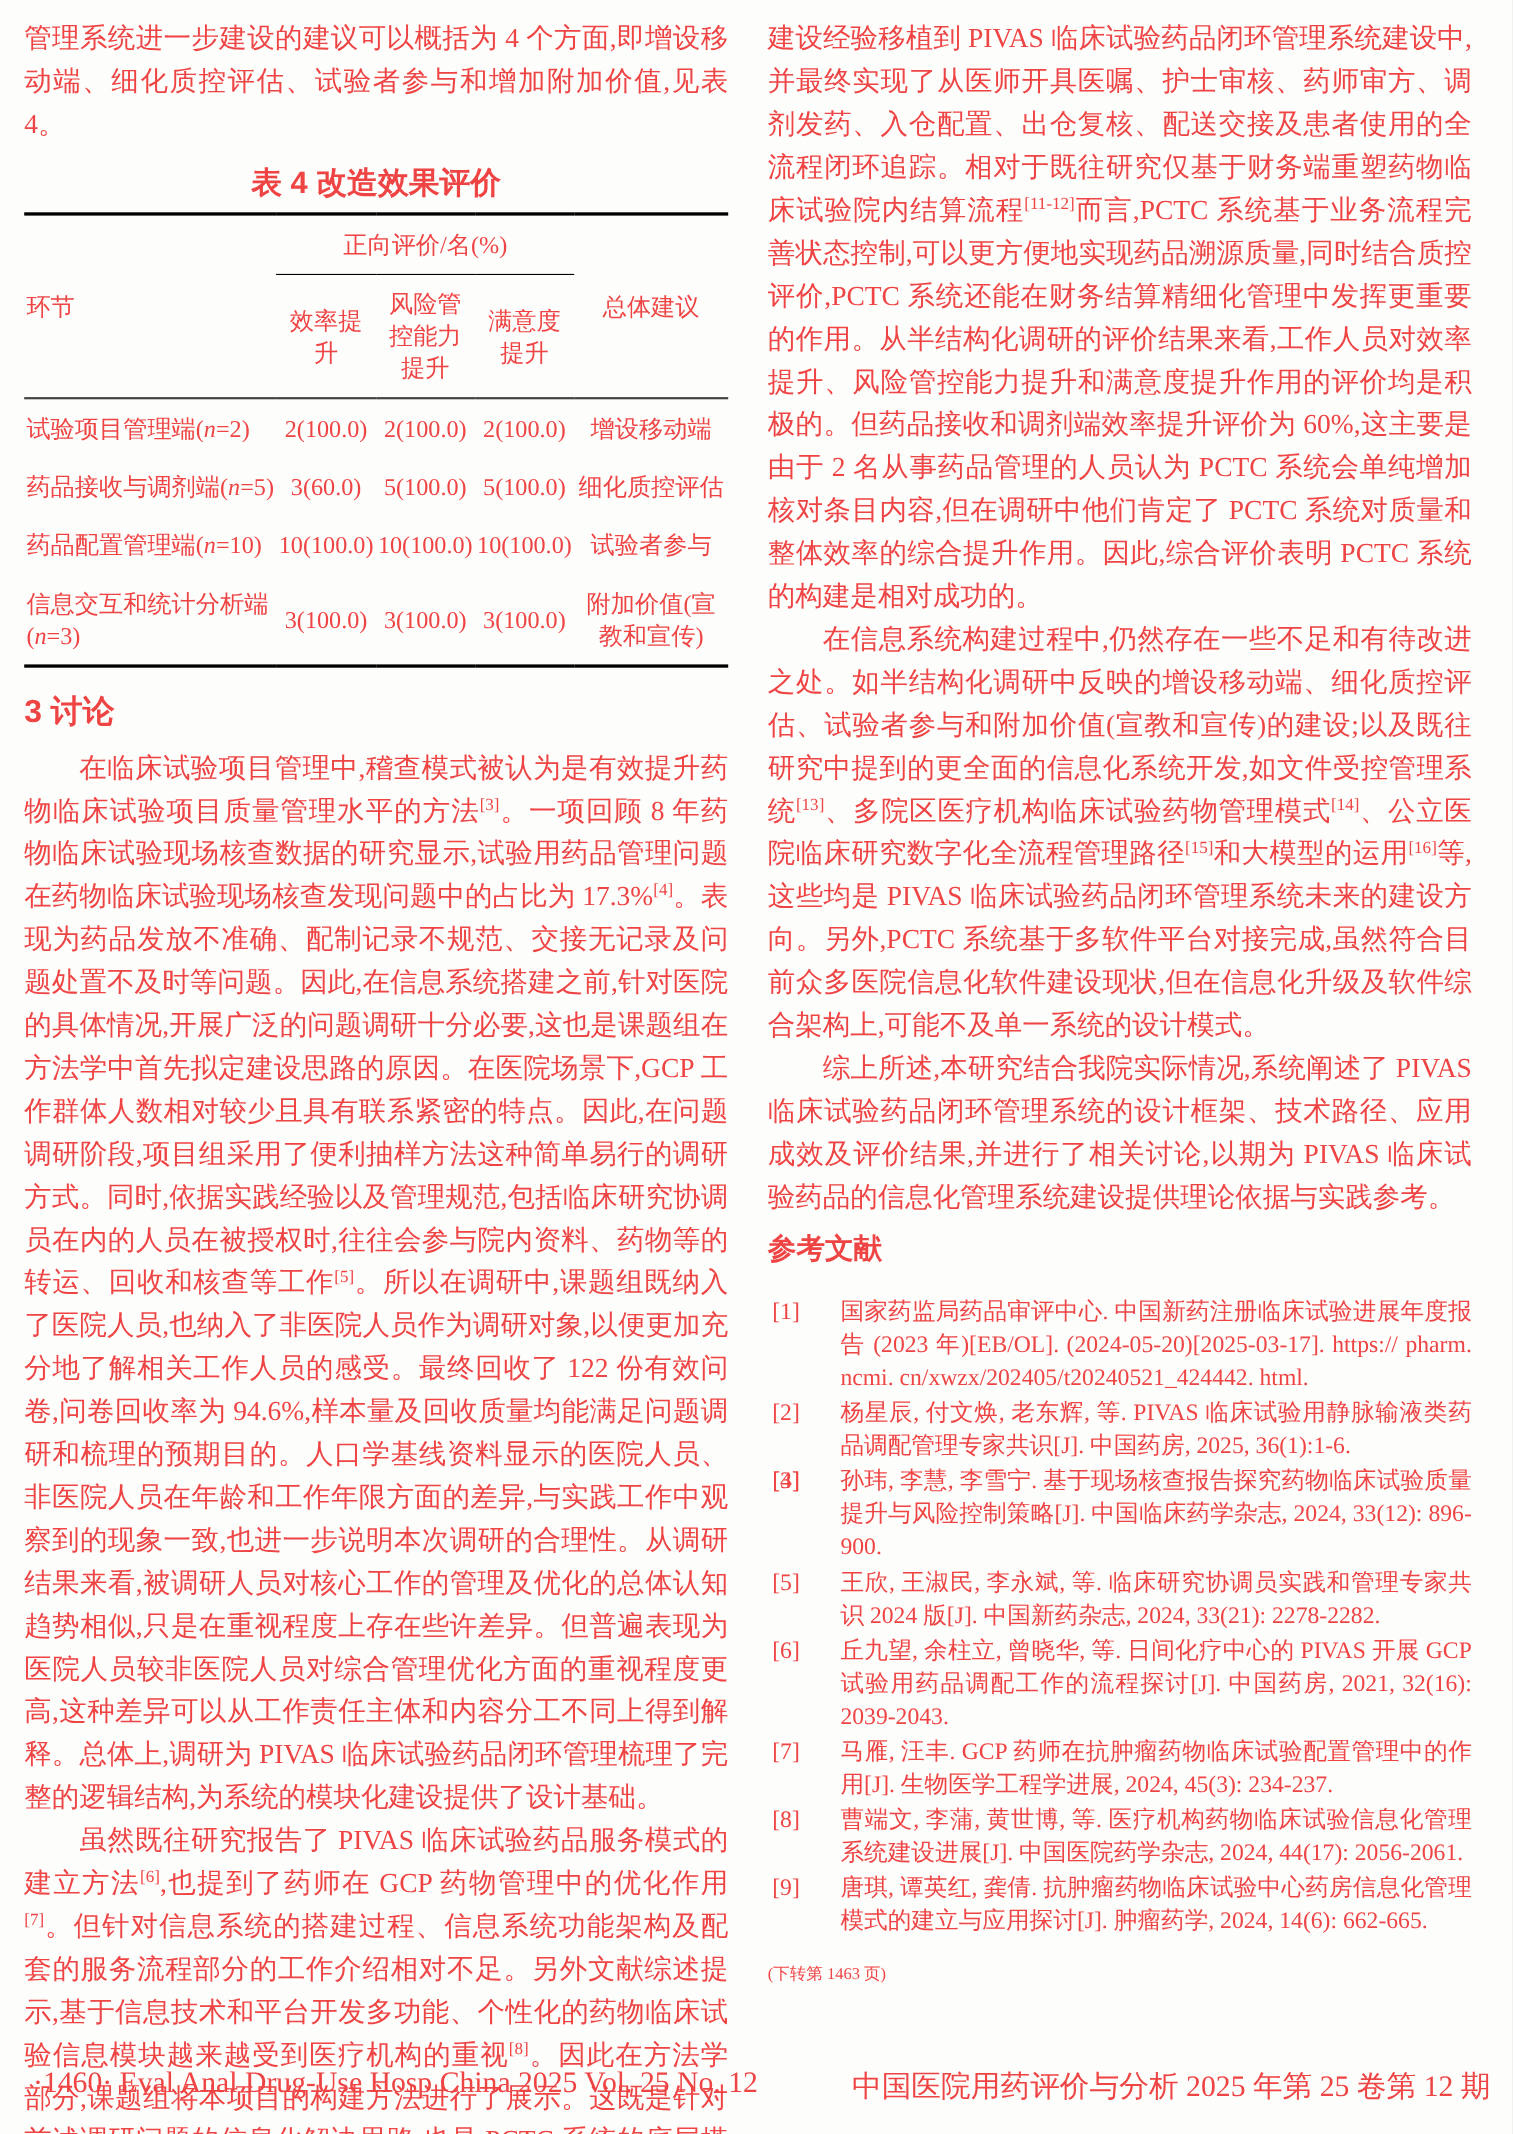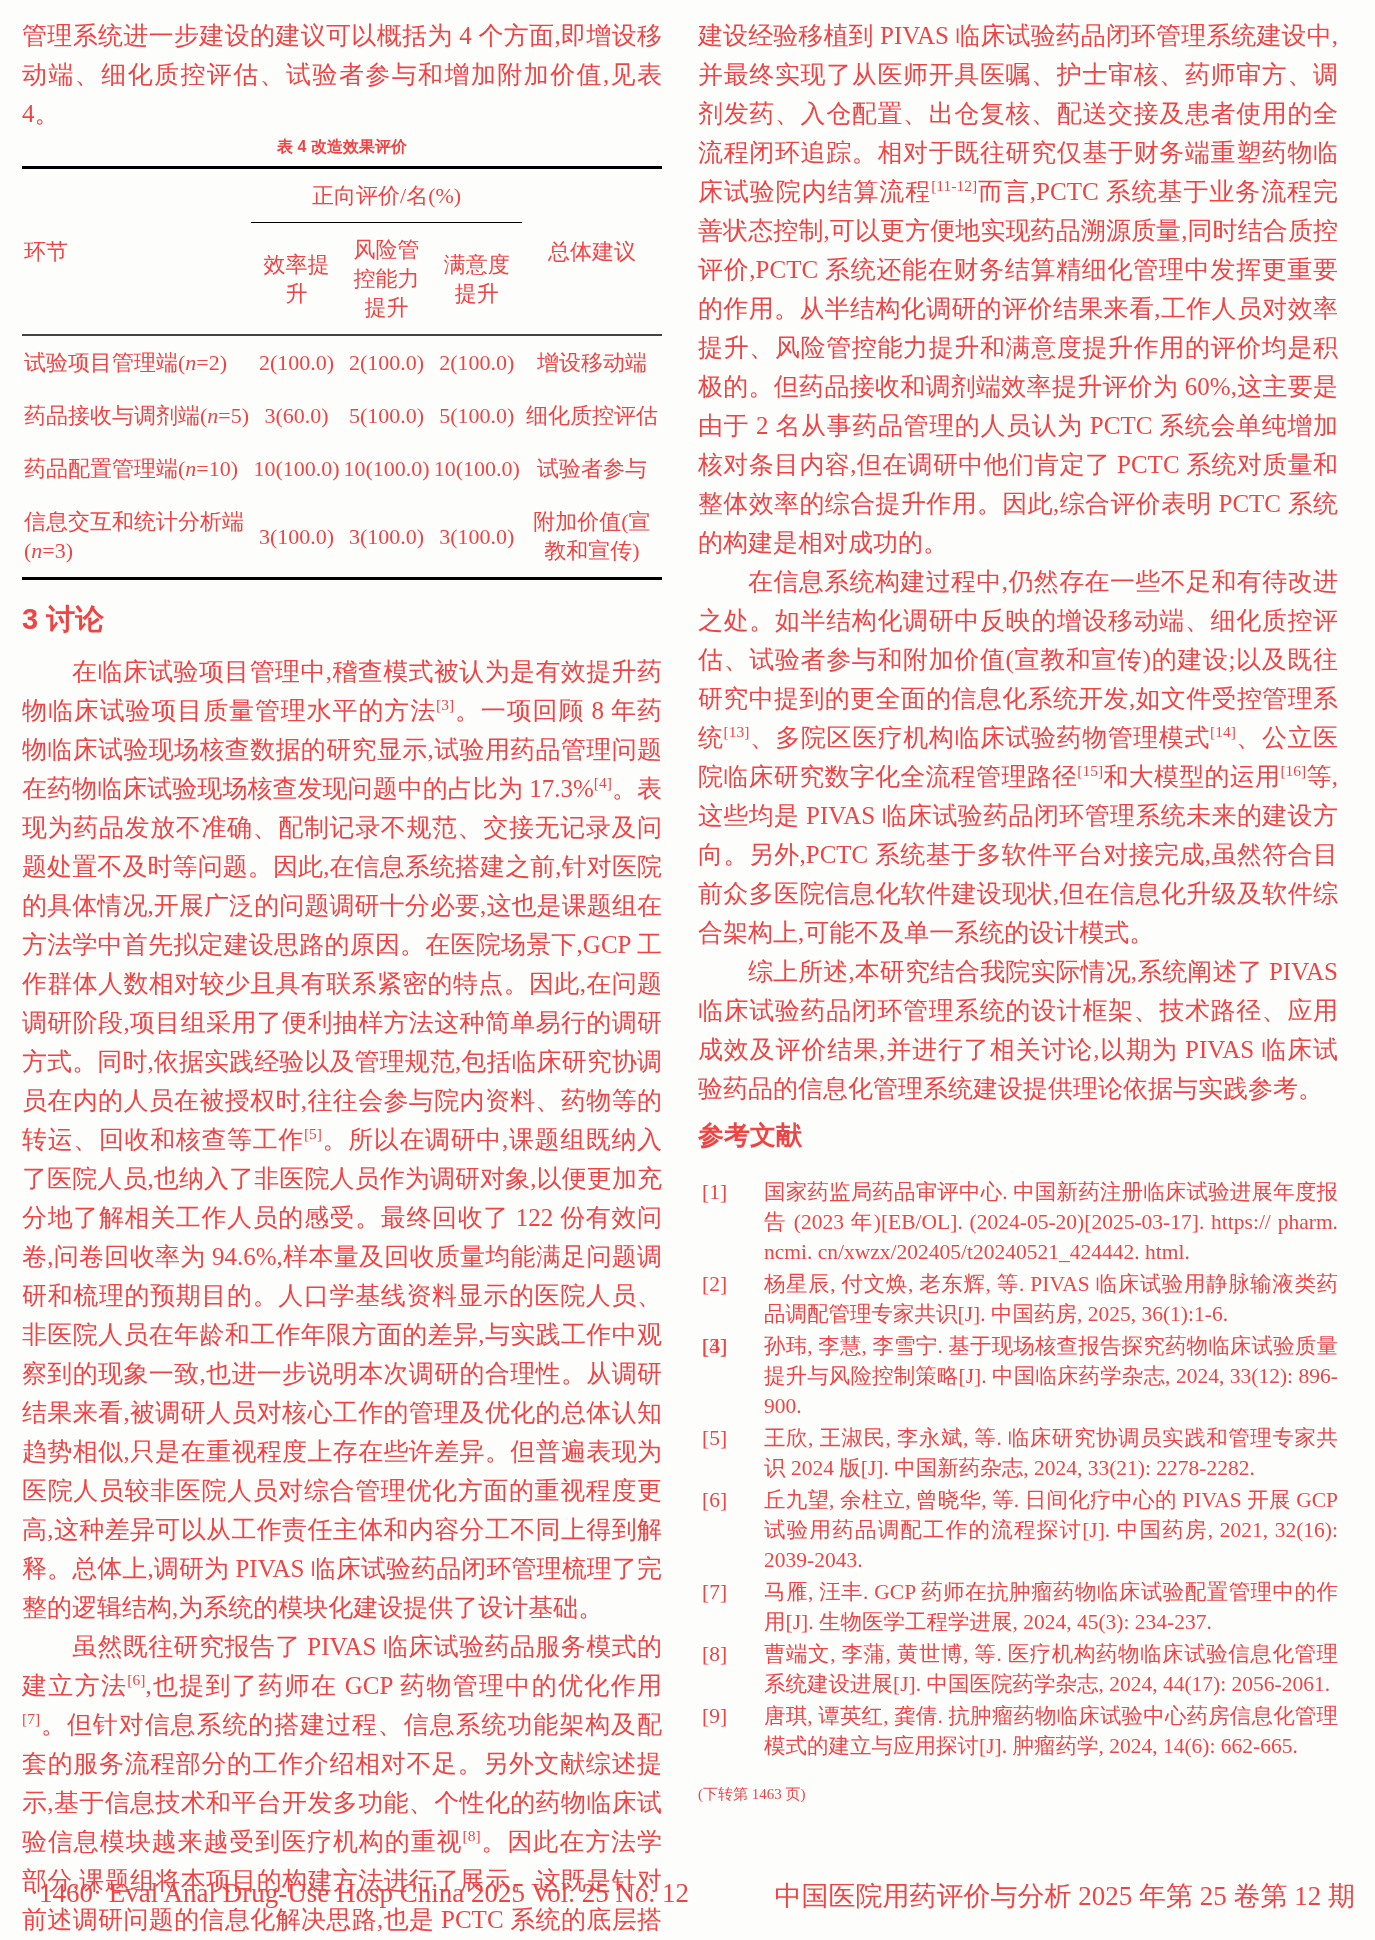--- a/index.html
+++ b/index.html
@@ -29,23 +29,23 @@
     font-size:0.62em;
     line-height:0;
     vertical-align:baseline;
     position:relative;
     top:-0.55em;
   }
   
   .table-caption{
     font-family:"Liberation Sans","DejaVu Sans",sans-serif;
     font-weight:bold;
-    font-size:16px;
+    font-size:28px;
     text-align:center;
-    margin:4px 0 8px 0;
+    margin:14px 0 8px 0;
   }
   table.t4{
     width:100%;
     border-collapse:collapse;
     border-top:3px solid #000;
     border-bottom:3px solid #000;
     font-size:22px;
     line-height:29px;
   }
   table.t4 th,table.t4 td{

